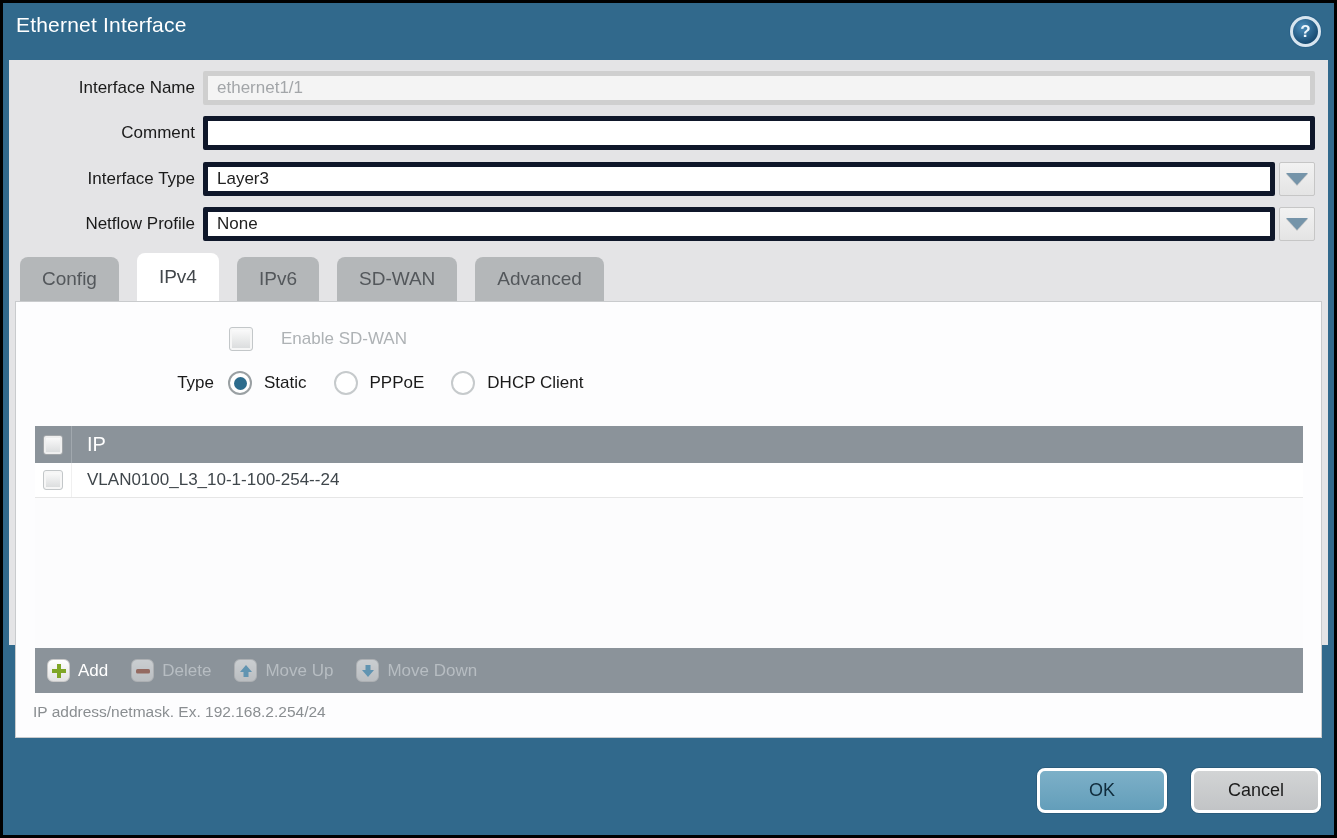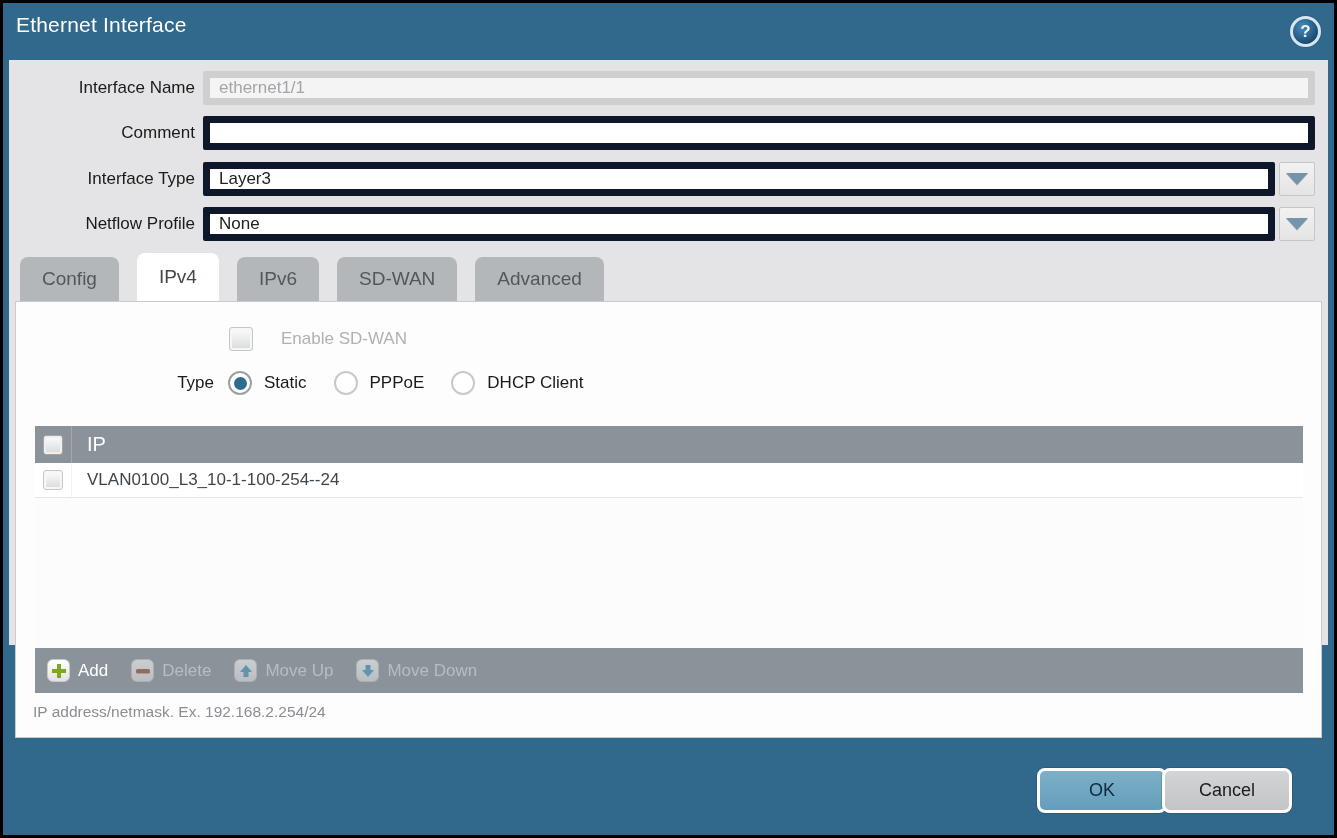--- a/index.html
+++ b/index.html
@@ -17,21 +17,21 @@
               border:3px solid #d7e5ef; color:#eef6fc; font-weight:bold; font-size:17px;
               display:flex; align-items:center; justify-content:center; cursor:pointer;
               box-shadow:0 0 0 1px #2a628a; }
 
   
   .dlg-body { position:absolute; left:6px; right:6px; top:57px; height:585px; background:#E4E4E6; }
 
   .form-row { position:absolute; left:0; right:13px; height:34px; display:flex; align-items:center; }
   .form-label { width:194px; text-align:right; font-size:17px; color:#1a1a1a; padding-right:8px; flex:none; }
   .field-wrap { flex:1; display:flex; height:34px; }
-  .field { flex:1; height:34px; border:7px solid #0f172a; border-radius:2px; background:#fff;
+  .field { flex:1; height:34px; border:5px solid #0f172a; border-radius:2px; background:#fff;
            font-family:inherit; font-size:17px; color:#222; padding:0 9px; outline:none; }
   .field.disabled { background:#f4f4f4; color:#a3a6a9; border-color:#cfcfcf; }
   .dd-btn { width:36px; height:34px; margin-left:4px; border:1px solid #c6c6c6; border-radius:2px;
             background:linear-gradient(#f2f2f2,#e4e4e4); display:flex; align-items:center;
             justify-content:center; cursor:pointer; flex:none; }
   .dd-tri { width:0; height:0; border-left:11px solid transparent; border-right:11px solid transparent;
             border-top:12px solid #7594A9; filter:drop-shadow(0 1px 0 rgba(0,0,0,0.15)); }
 
   
   .tabs { position:absolute; left:11px; top:193px; height:48px; display:flex; align-items:flex-end; gap:18px; }
@@ -81,21 +81,21 @@
               justify-content:center; flex:none; }
   .tool-btn.disabled .icon-box { opacity:.55; }
 
   .hint { position:absolute; left:17px; top:401px; font-size:15.5px; color:#8a8e91; }
 
   
   .footer { position:absolute; left:0; right:0; bottom:0; height:84px; }
   .f-btn { position:absolute; top:17px; width:130px; height:45px; border:3px solid #fff; border-radius:8px;
            font-family:inherit; font-size:18px; cursor:pointer; box-shadow:0 0 0 1px rgba(0,0,0,0.12); }
   .f-btn.ok { right:167px; background:linear-gradient(#7db0c8,#639eba); color:#0f2b3b; }
-  .f-btn.cancel { right:42px; background:linear-gradient(#d2d4d5,#c2c4c6); color:#1c1c1c;margin-left:35px; }
+  .f-btn.cancel { right:13px; background:linear-gradient(#d2d4d5,#c2c4c6); color:#1c1c1c;margin-left:35px; }
 </style>
 </head>
 <body>
 
 <div class="screen">
   <div class="frame">
 
     <div class="titlebar">
       <div class="title">Ethernet Interface</div>
       <div class="help-btn">

